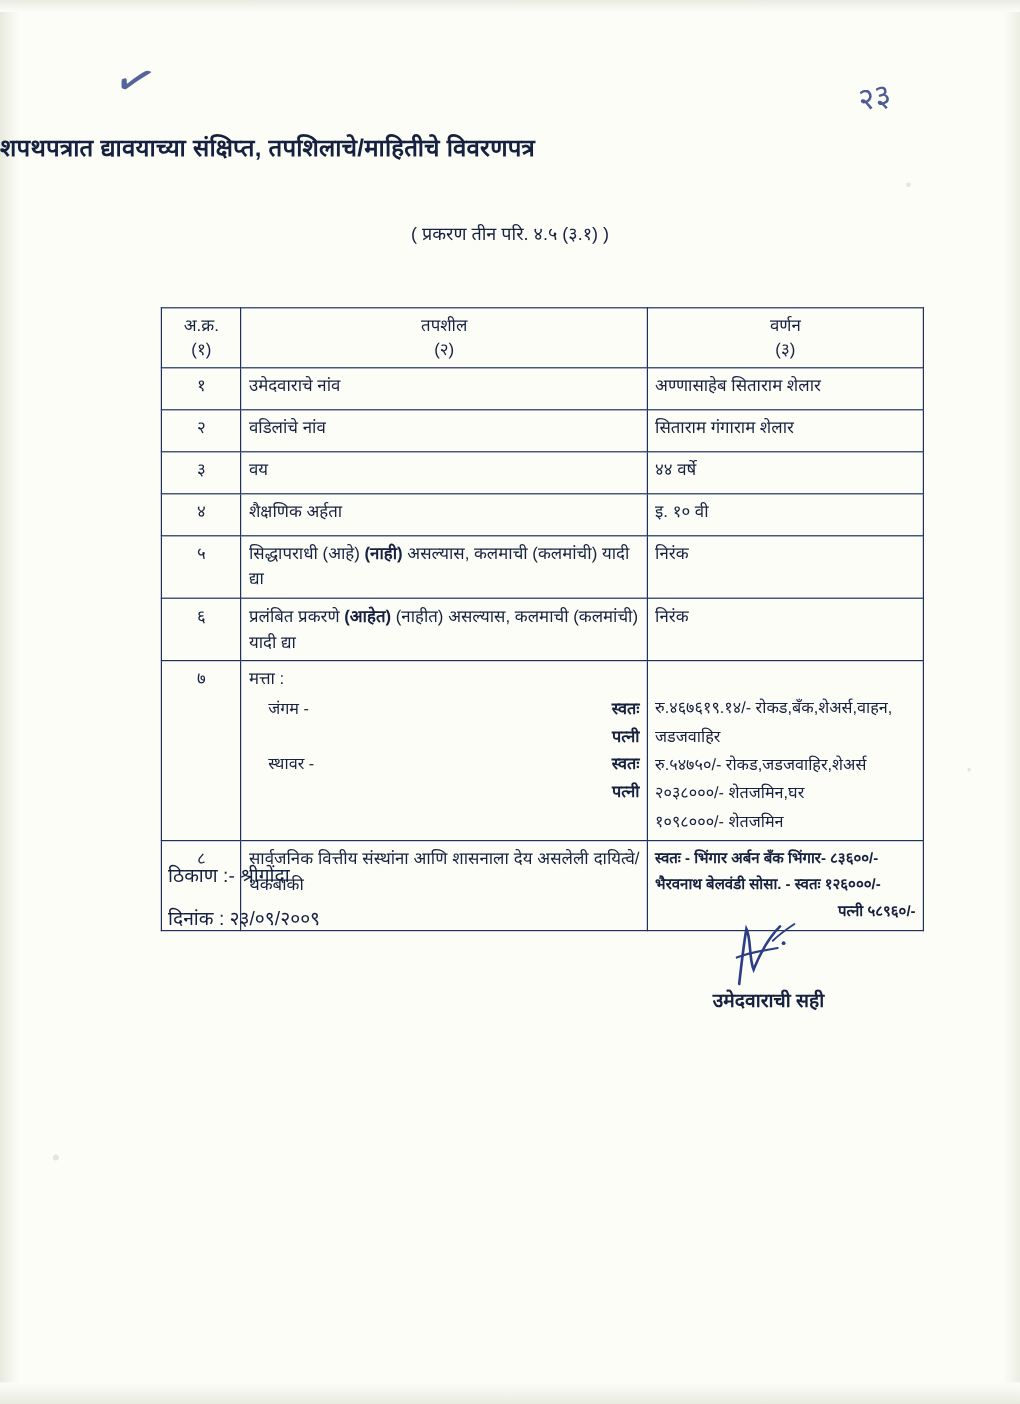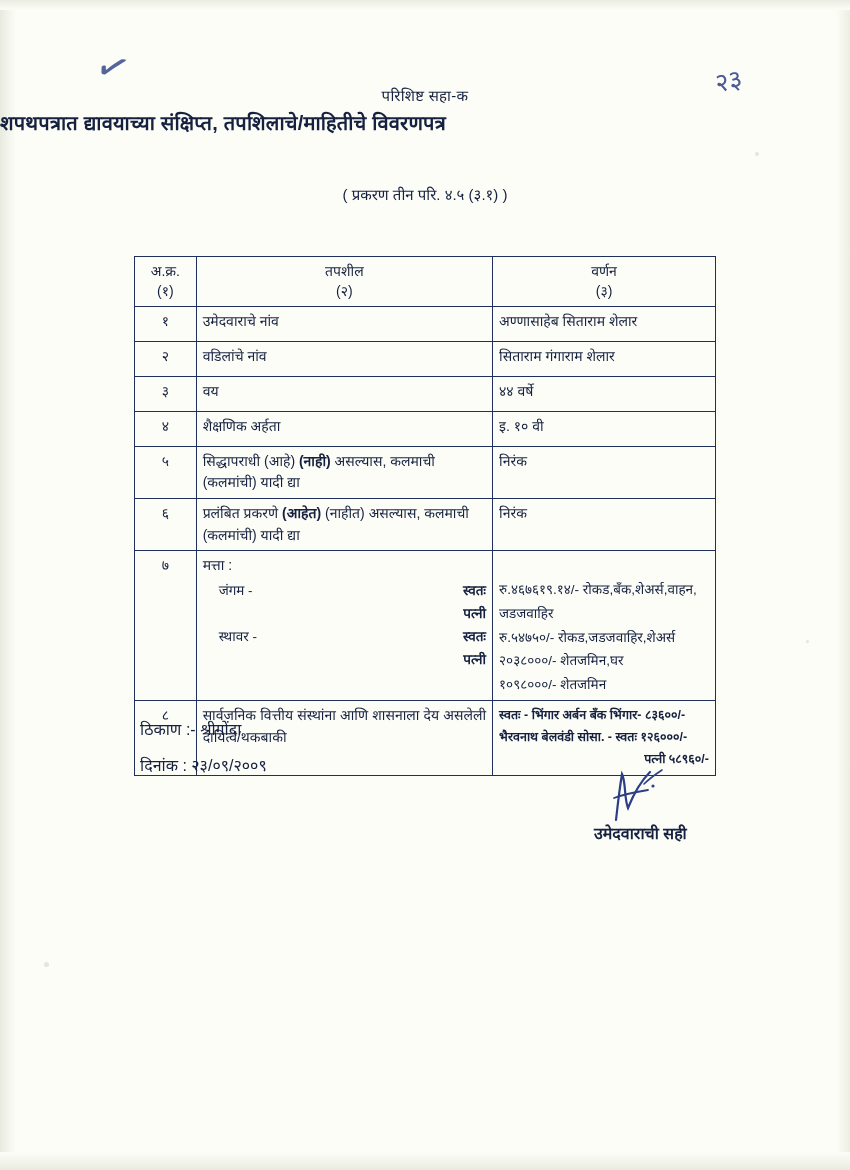--- a/index.html
+++ b/index.html
@@ -98,21 +98,21 @@
     font-family: "Liberation Serif", serif;
     transform: rotate(-12deg);
     opacity: .85;
   }
 
   
   table.form {
     position: absolute;
     left: 134px;
     top: 256px;
-    width: 582px;
+    width: 636px;
     border-collapse: collapse;
     font-size: 13.5px;
   }
   table.form td, table.form th {
     border: 1px solid #20305c;
     padding: 4px 6px;
     vertical-align: top;
     font-weight: normal;
     color: #16213f;
   }
@@ -216,21 +216,20 @@
   <div class="speck" style="left:755px;top:152px;width:4px;height:4px;"></div>
   <div class="speck" style="left:44px;top:962px;width:5px;height:5px;"></div>
   <div class="speck" style="left:806px;top:640px;width:3px;height:3px;"></div>
 
   <div class="doc">
 
     <div class="mark tick1">✓</div>
 
     <div class="page-number">२३</div>
 
-    <div class="appendix-label">परिशिष्ट सहा-क</div>
 
     <div class="main-title">शपथपत्रात द्यावयाच्या संक्षिप्त, तपशिलाचे/माहितीचे विवरणपत्र</div>
 
     <div class="subtitle">( प्रकरण तीन परि. ४.५ (३.१) )</div>
 
 
     <table class="form">
       <thead>
         <tr>
           <td class="c-sr">

